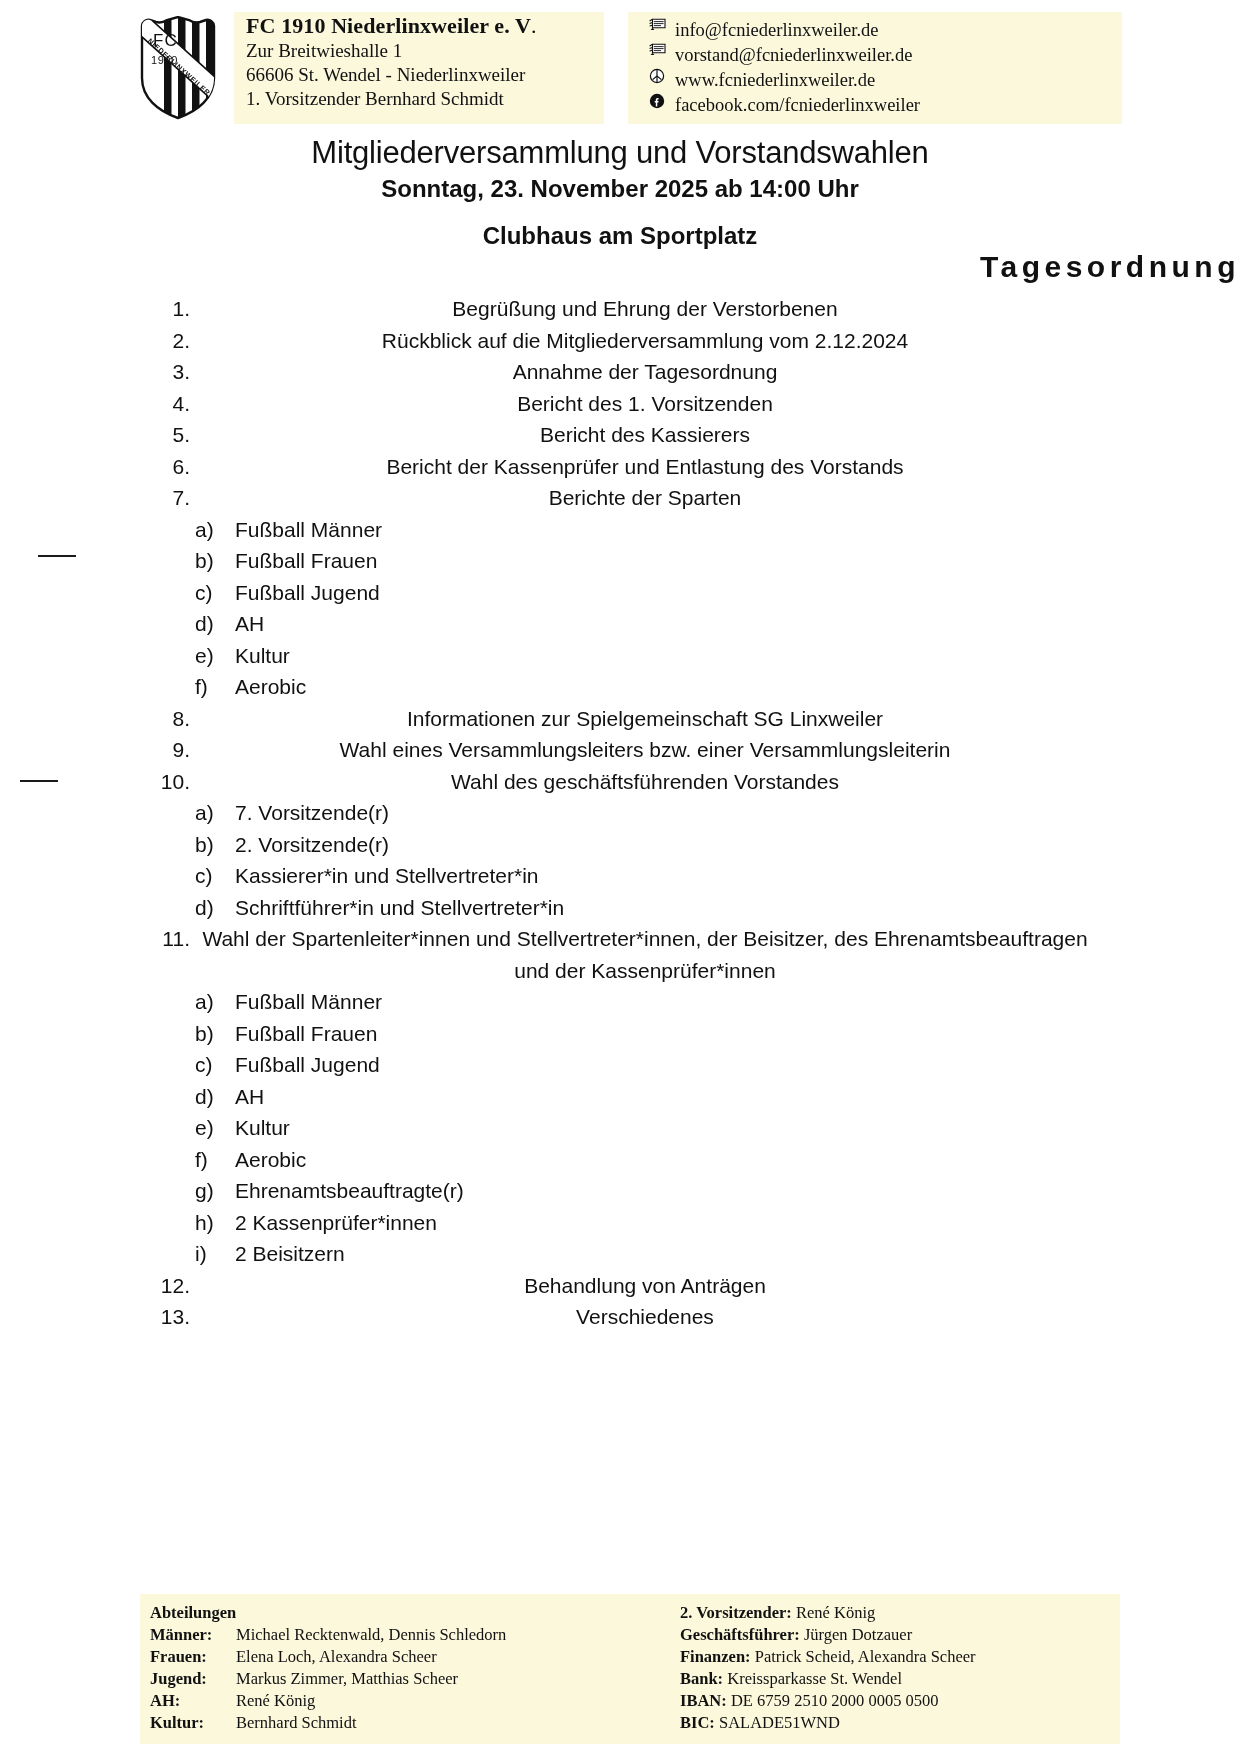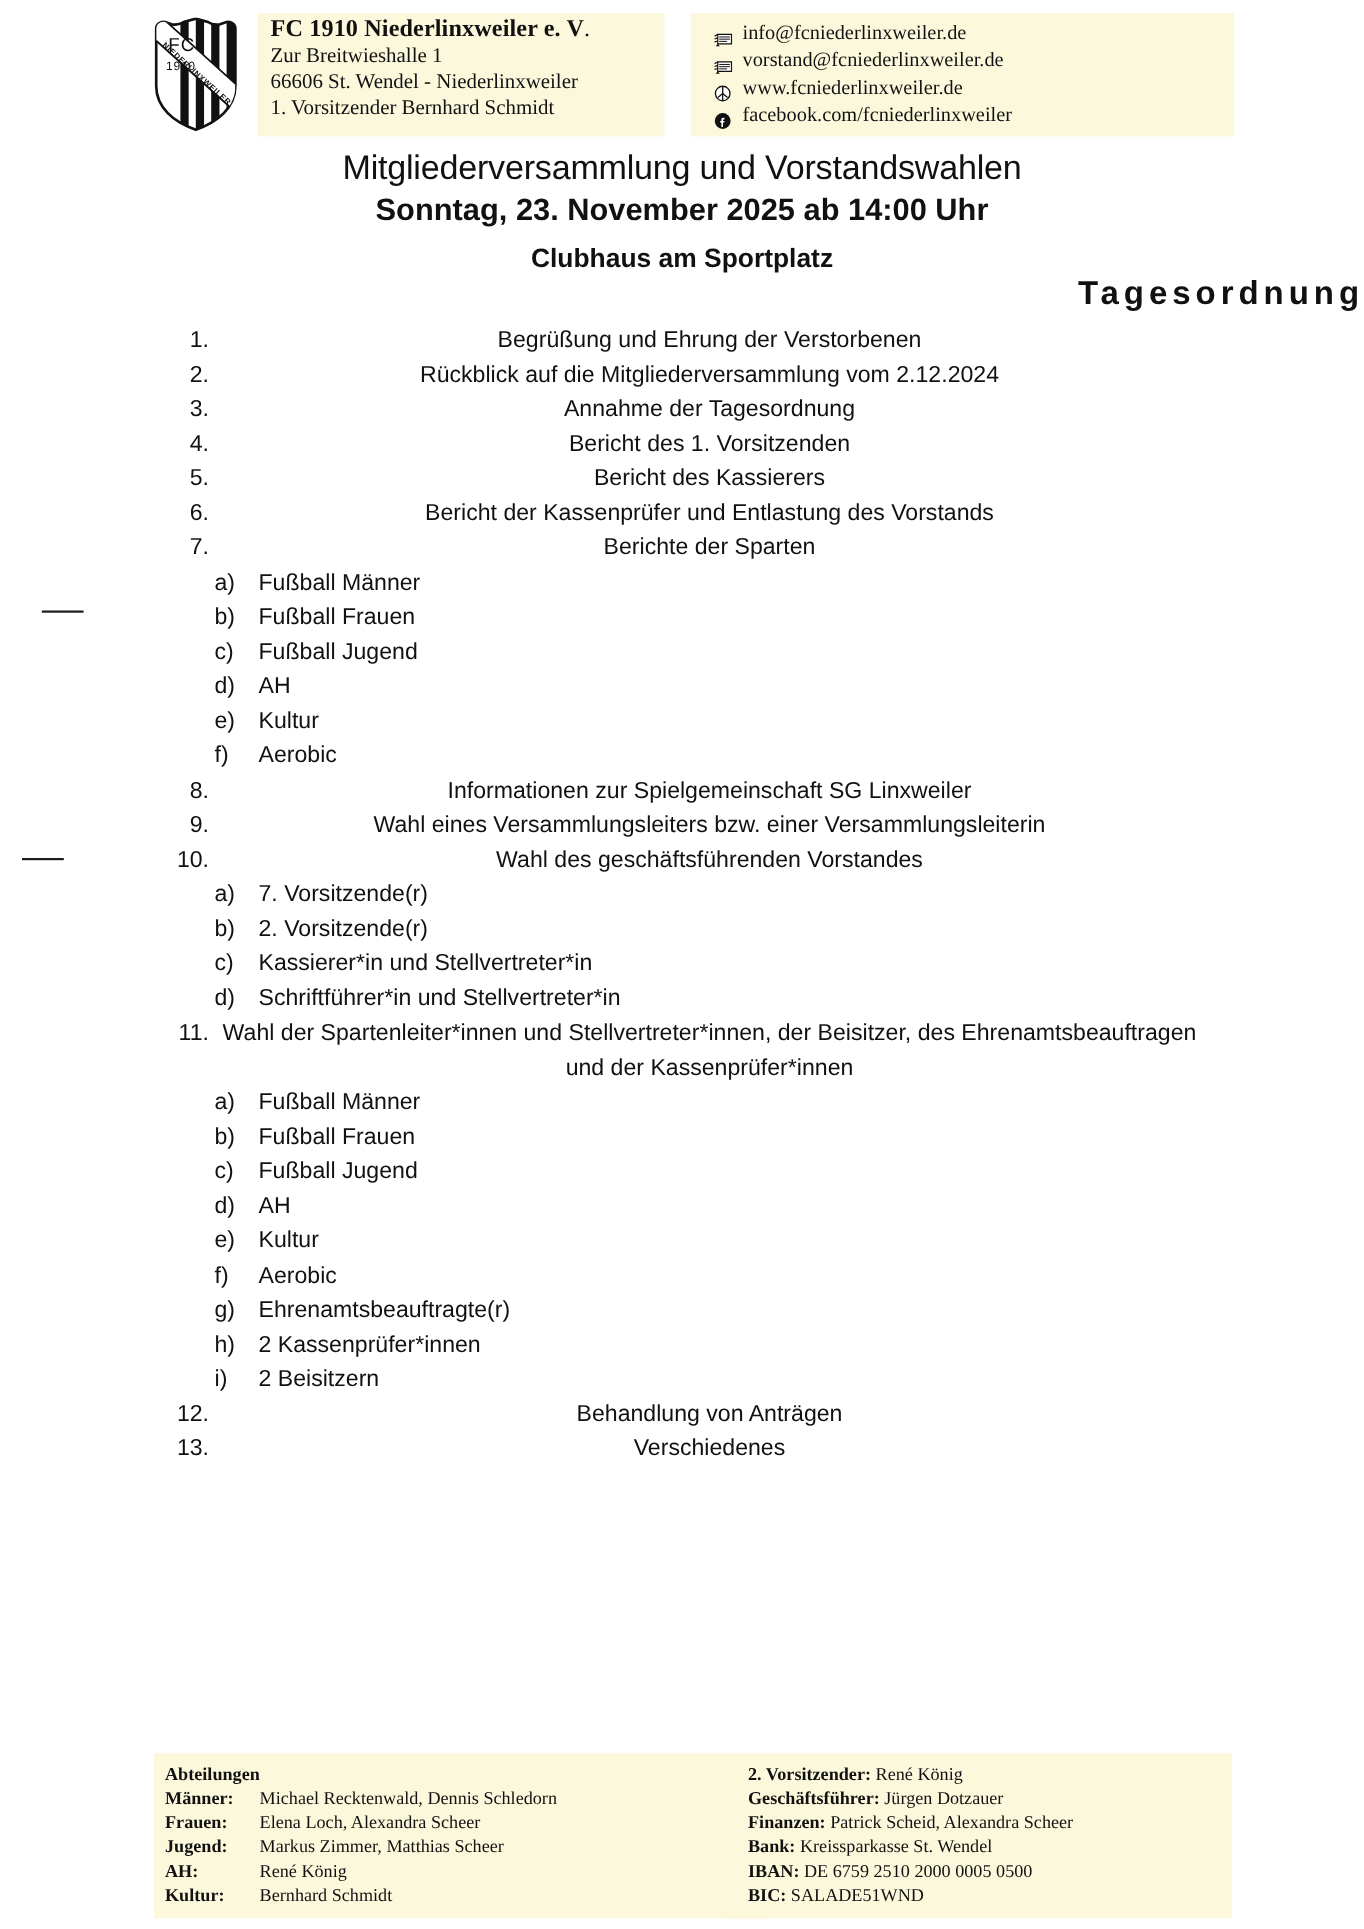--- a/index.html
+++ b/index.html
@@ -72,21 +72,21 @@
     background: #fbf8dc;
     padding: 6px 8px 6px 18px;
     box-sizing: border-box;
     font-family: "Liberation Serif", serif;
     display: flex;
     flex-direction: column;
     justify-content: center;
   }
   .contact-row {
     display: flex;
-    align-items: flex-end;
+    align-items: flex-start;
     font-size: 18.5px;
     line-height: 1.36;
     white-space: nowrap;
   }
   .contact-row .ico {
     width: 22px;
     flex: 0 0 22px;
     display: inline-flex;
     align-items: center;
     justify-content: center;
@@ -104,21 +104,21 @@
     line-height: 1.1;
     font-weight: 400;
     letter-spacing: -0.2px;
   }
   .title-sub1 {
     position: absolute;
     left: 0;
     top: 176px;
     width: 1240px;
     text-align: center;
-    font-size: 28px;
+    font-size: 24px;
     font-weight: bold;
     line-height: 1.1;
   }
   .title-sub2 {
     position: absolute;
     left: 0;
     top: 223px;
     width: 1240px;
     text-align: center;
     font-size: 24px;

